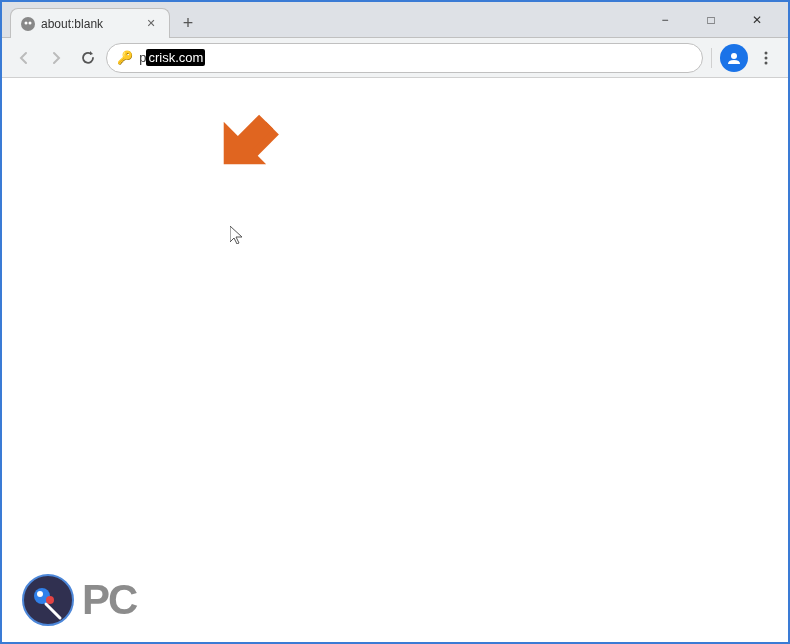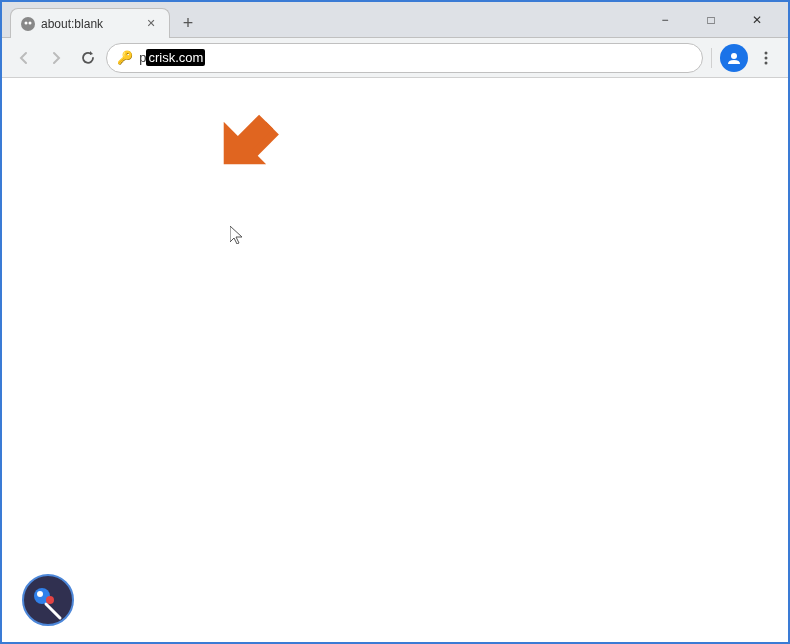--- a/index.html
+++ b/index.html
@@ -310,16 +310,17 @@
   <div class="watermark">
 
     <svg class="watermark-icon" viewBox="0 0 52 52">
       <circle cx="26" cy="26" r="25" fill="#1a1a3e" stroke="#3a7bd5" stroke-width="2"></circle>
       <circle cx="20" cy="22" r="8" fill="#1a73e8"></circle>
       <circle cx="18" cy="20" r="3" fill="white"></circle>
       <circle cx="28" cy="26" r="4" fill="#e03030"></circle>
       <line x1="24" y1="30" x2="38" y2="44" stroke="white" stroke-width="3" stroke-linecap="round"></line>
     </svg>
     <div style="display:flex; align-items:baseline;">
+      <span style="font-size:42px; font-weight:900; color:#808080; font-family: Arial Black, Arial, sans-serif; letter-spacing:-2px;">PC</span>
     </div>
   </div>
 
 </div>
 
 </body></html>

